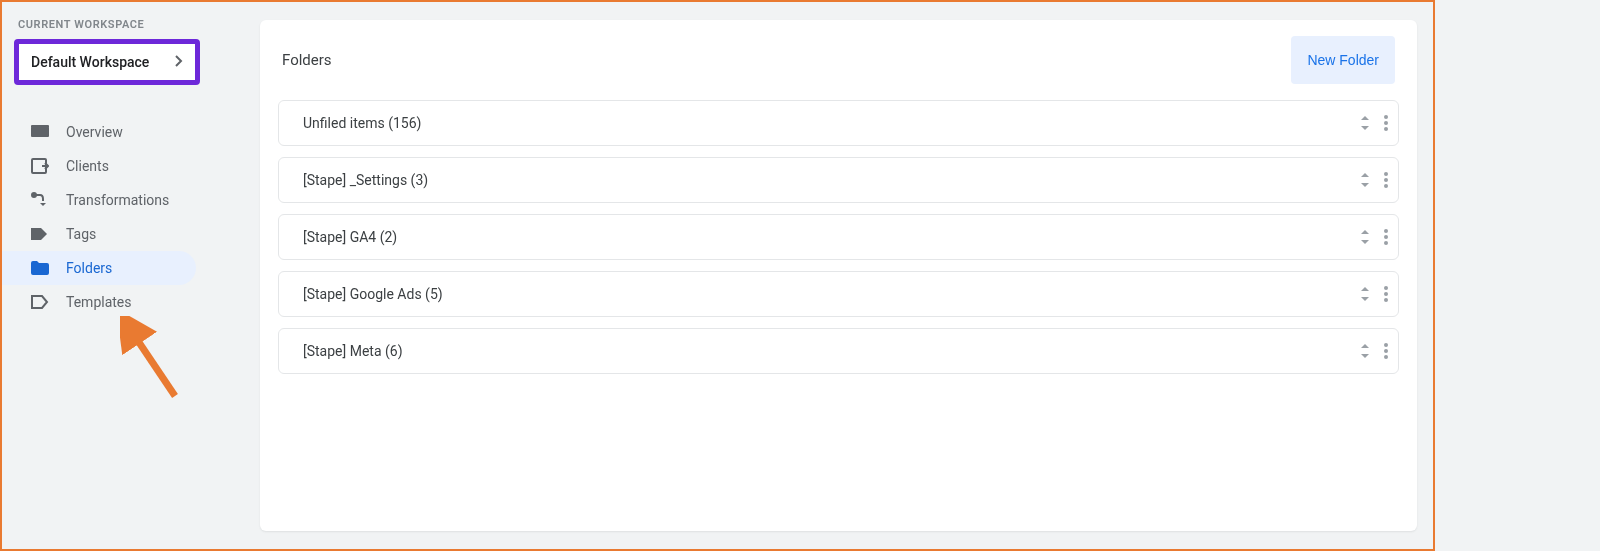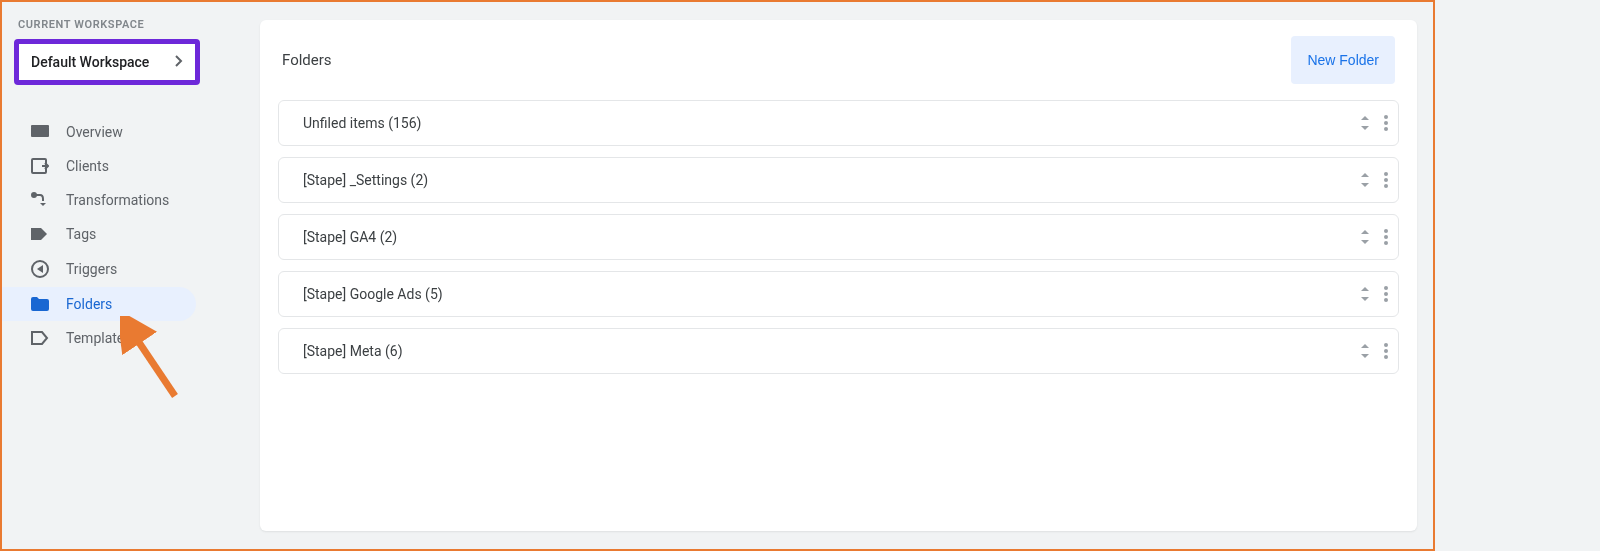--- a/index.html
+++ b/index.html
@@ -188,29 +188,20 @@
 
       <div class="nav-item">
         <span class="icon-slot">
           <svg width="18" height="16" viewBox="0 0 18 16" fill="#5f6368">
               <path d="M0 2l10 0 6 6-6 6-10 0z"></path>
             </svg>
         </span>
         <span class="nav-label">Tags</span>
       </div>
 
-      <div class="nav-item">
-        <span class="icon-slot">
-          <svg width="18" height="18" viewBox="0 0 18 18" fill="none" stroke="#5f6368" stroke-width="2">
-              <circle cx="9" cy="9" r="8"></circle>
-              <path d="M6 9l6-4v8z" fill="#5f6368" stroke="none"></path>
-            </svg>
-        </span>
-        <span class="nav-label">Triggers</span>
-      </div>
 
 
       <div class="nav-item active">
         <span class="icon-slot">
           <svg width="18" height="14" viewBox="0 0 18 14" fill="#1967d2">
               <path d="M0 2a2 2 0 012-2h4l2 2h8a2 2 0 012 2v8a2 2 0 01-2 2H2a2 2 0 01-2-2z"></path>
             </svg>
         </span>
         <span class="nav-label">Folders</span>
       </div>
@@ -246,21 +237,21 @@
         <svg width="4" height="16" viewBox="0 0 4 16">
                   <circle cx="2" cy="2" r="2"></circle>
                   <circle cx="2" cy="8" r="2"></circle>
                   <circle cx="2" cy="14" r="2"></circle>
                 </svg>
       </span>
     </div>
   </div>
 
   <div class="folder-row">
-    <span class="folder-name">[Stape] _Settings (2)</span>
+    <span class="folder-name">[Stape] _Settings (3)</span>
     <div class="folder-actions">
       <span class="sort-icon">
         <svg width="10" height="16" viewBox="0 0 10 16">
                   <path d="M5 1L1 5h8zM5 15l4-4H1z"></path>
                 </svg>
       </span>
       <span class="more-icon">
         <svg width="4" height="16" viewBox="0 0 4 16">
                   <circle cx="2" cy="2" r="2"></circle>
                   <circle cx="2" cy="8" r="2"></circle>

